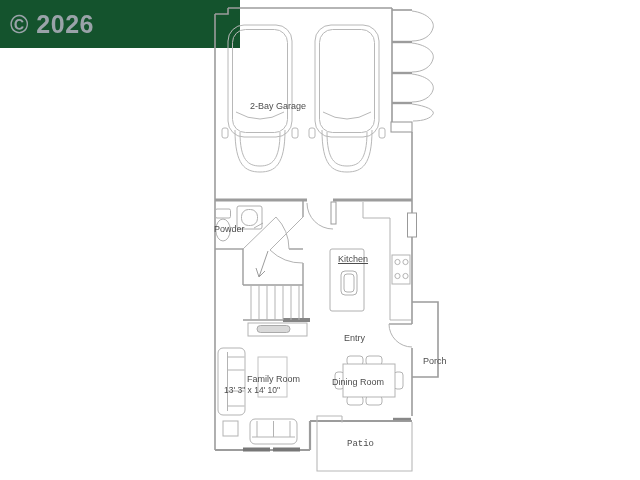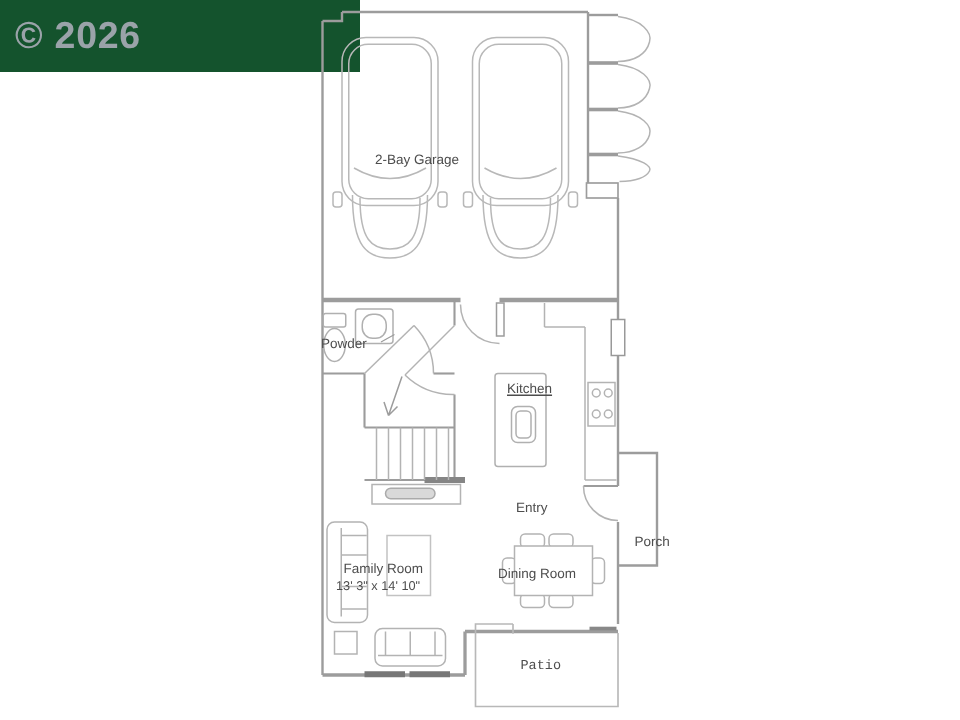--- a/index.html
+++ b/index.html
@@ -185,17 +185,17 @@
       <path d="M342 416 V422.5"></path>
     </g>
   </svg>
 
   <div class="room-label" style="left:250px;top:102px;width:104px;">2-Bay Garage</div>
   <div class="room-label" style="left:214px;top:225px;width:26px;">Powder</div>
   <div class="room-label" style="left:338px;top:255px;width:50px;text-decoration:underline;">Kitchen</div>
   <div class="room-label" style="left:344px;top:334px;width:44px;">Entry</div>
   <div class="room-label" style="left:423px;top:333px;width:44px;margin-top:24px;">Porch</div>
   <div class="room-label" style="left:332px;top:378px;width:74px;">Dining Room</div>
-  <div class="room-label" style="left:229px;top:375px;width:85px;">Family Room</div>
+  <div class="room-label" style="left:247px;top:375px;width:85px;">Family Room</div>
   <div class="room-label dims" style="left:224px;top:386px;width:95px;">13' 3" x 14' 10"</div>
   <div class="room-label" style="left:347px;top:440px;width:46px;font-family:Liberation Mono, monospace;">Patio</div>
 
 </div>
 
 </body></html>

